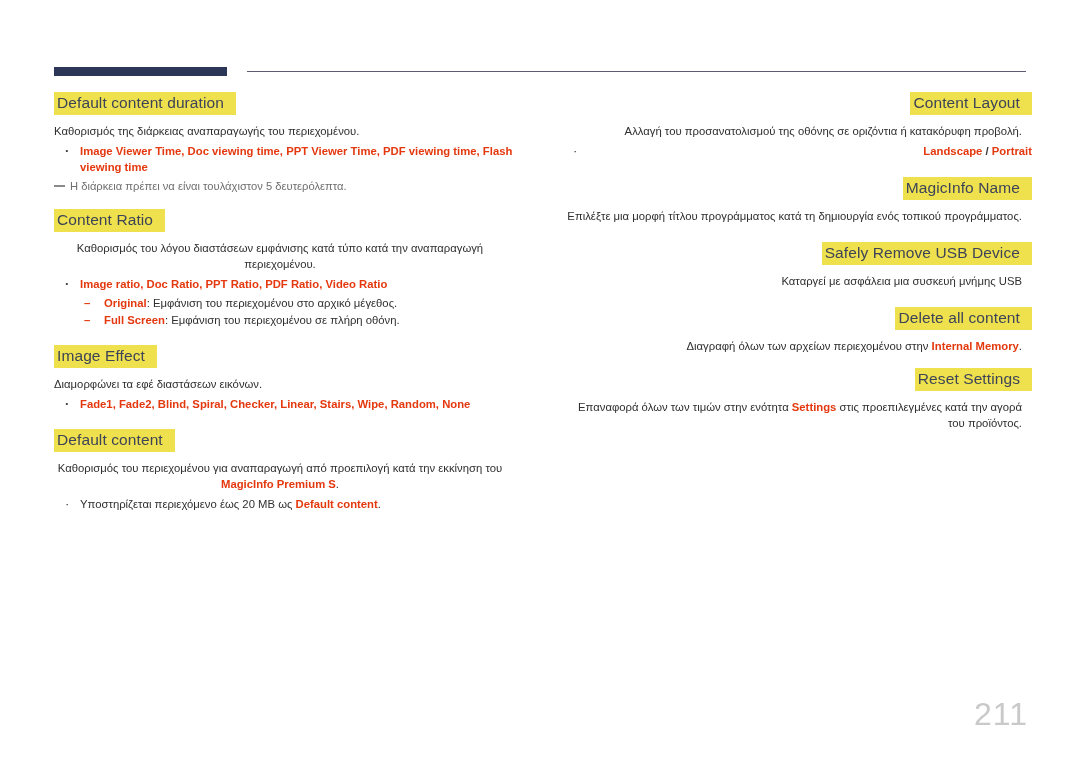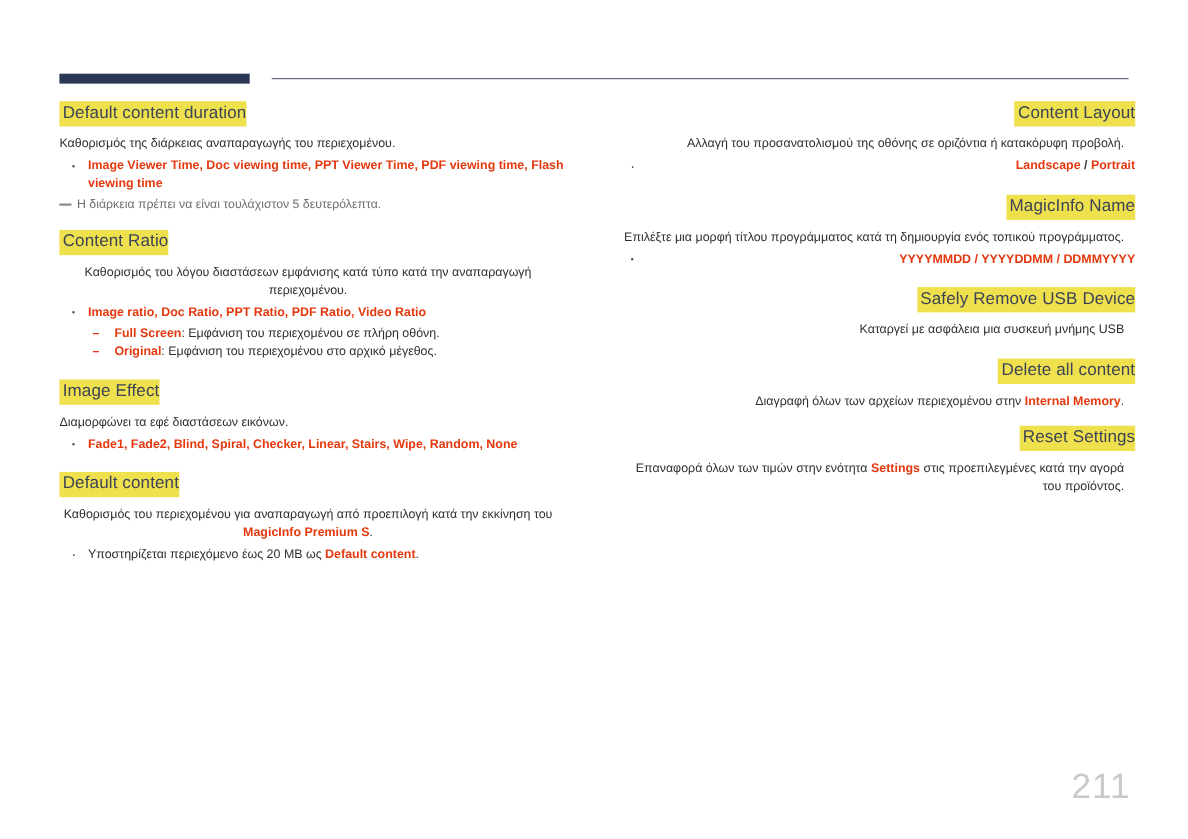--- a/index.html
+++ b/index.html
@@ -58,21 +58,21 @@
 
   
   .section { margin-bottom: 4px; }
 
   .sec-heading {
     display: inline-block;
     background: #efe04d;
     color: #3d4457;
     font-size: 15.5px;
     line-height: 20px;
-    padding: 1px 0 2px 3px;
+    padding: 1px 12px 2px 3px;
     margin: 0 0 8px 0;
     font-weight: normal;
     letter-spacing: 0.1px;
     white-space: nowrap;
   }
 
   
   .para {
     font-size: 11.3px;
     line-height: 16px;
@@ -198,24 +198,24 @@
     <div class="spacer-md"></div>
 
     <div class="section">
       <h2 class="sec-heading">Content Ratio</h2>
       <p class="para narrow">Καθορισμός του λόγου διαστάσεων εμφάνισης κατά τύπο κατά την αναπαραγωγή περιεχομένου.</p>
       <ul class="bullets">
         <li class="red">
           <span>Image ratio, Doc Ratio, PPT Ratio, PDF Ratio, Video Ratio</span>
           <ul class="subdash">
             <li>
-              <span class="kw">Full Screen</span><span>: Εμφάνιση του περιεχομένου σε πλήρη οθόνη.</span>
+              <span class="kw">Original</span><span>: Εμφάνιση του περιεχομένου στο αρχικό μέγεθος.</span>
             </li>
             <li>
-              <span class="kw">Original</span><span>: Εμφάνιση του περιεχομένου στο αρχικό μέγεθος.</span>
+              <span class="kw">Full Screen</span><span>: Εμφάνιση του περιεχομένου σε πλήρη οθόνη.</span>
             </li>
           </ul>
         </li>
       </ul>
     </div>
 
     <div class="spacer-lg"></div>
 
     <div class="section">
       <h2 class="sec-heading">Image Effect</h2>
@@ -245,23 +245,20 @@
       <ul class="bullets">
         <li><span class="kw">Landscape</span><span class="sep-dark"> / </span><span class="kw">Portrait</span></li>
       </ul>
     </div>
 
     <div class="spacer-lg"></div>
 
     <div class="section">
       <h2 class="sec-heading">MagicInfo Name</h2>
       <p class="para">Επιλέξτε μια μορφή τίτλου προγράμματος κατά τη δημιουργία ενός τοπικού προγράμματος.</p>
-      <ul class="bullets">
-        <li class="red">YYYYMMDD / YYYYDDMM / DDMMYYYY</li>
-      </ul>
     </div>
 
     <div class="spacer-lg"></div>
 
     <div class="section">
       <h2 class="sec-heading">Safely Remove USB Device</h2>
       <p class="para">Καταργεί με ασφάλεια μια συσκευή μνήμης USB</p>
     </div>
 
     <div class="spacer-lg"></div>

